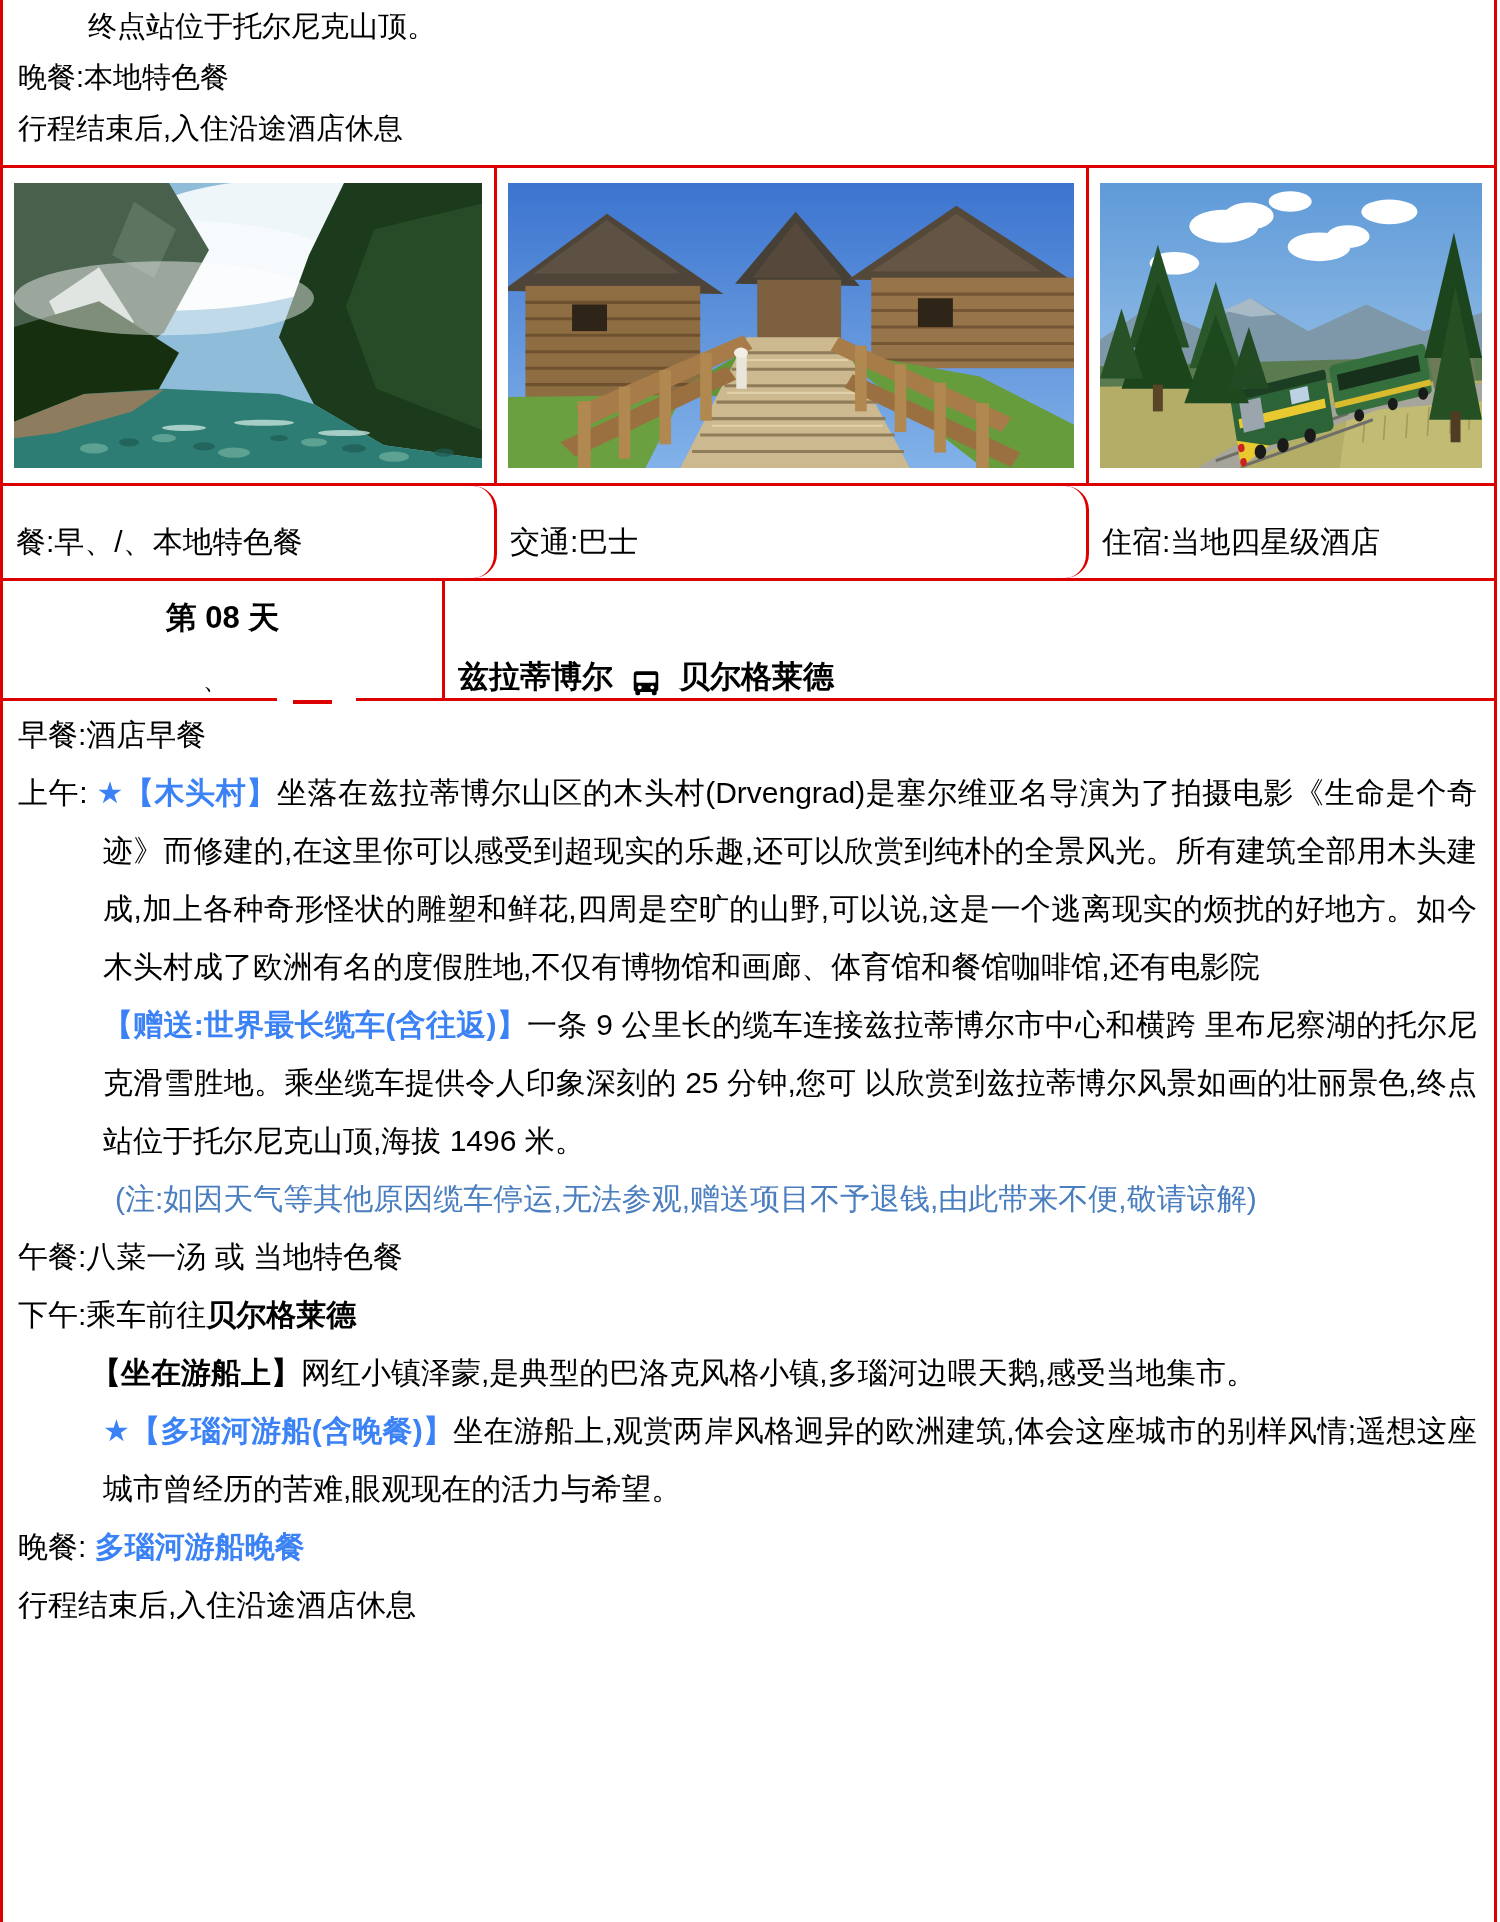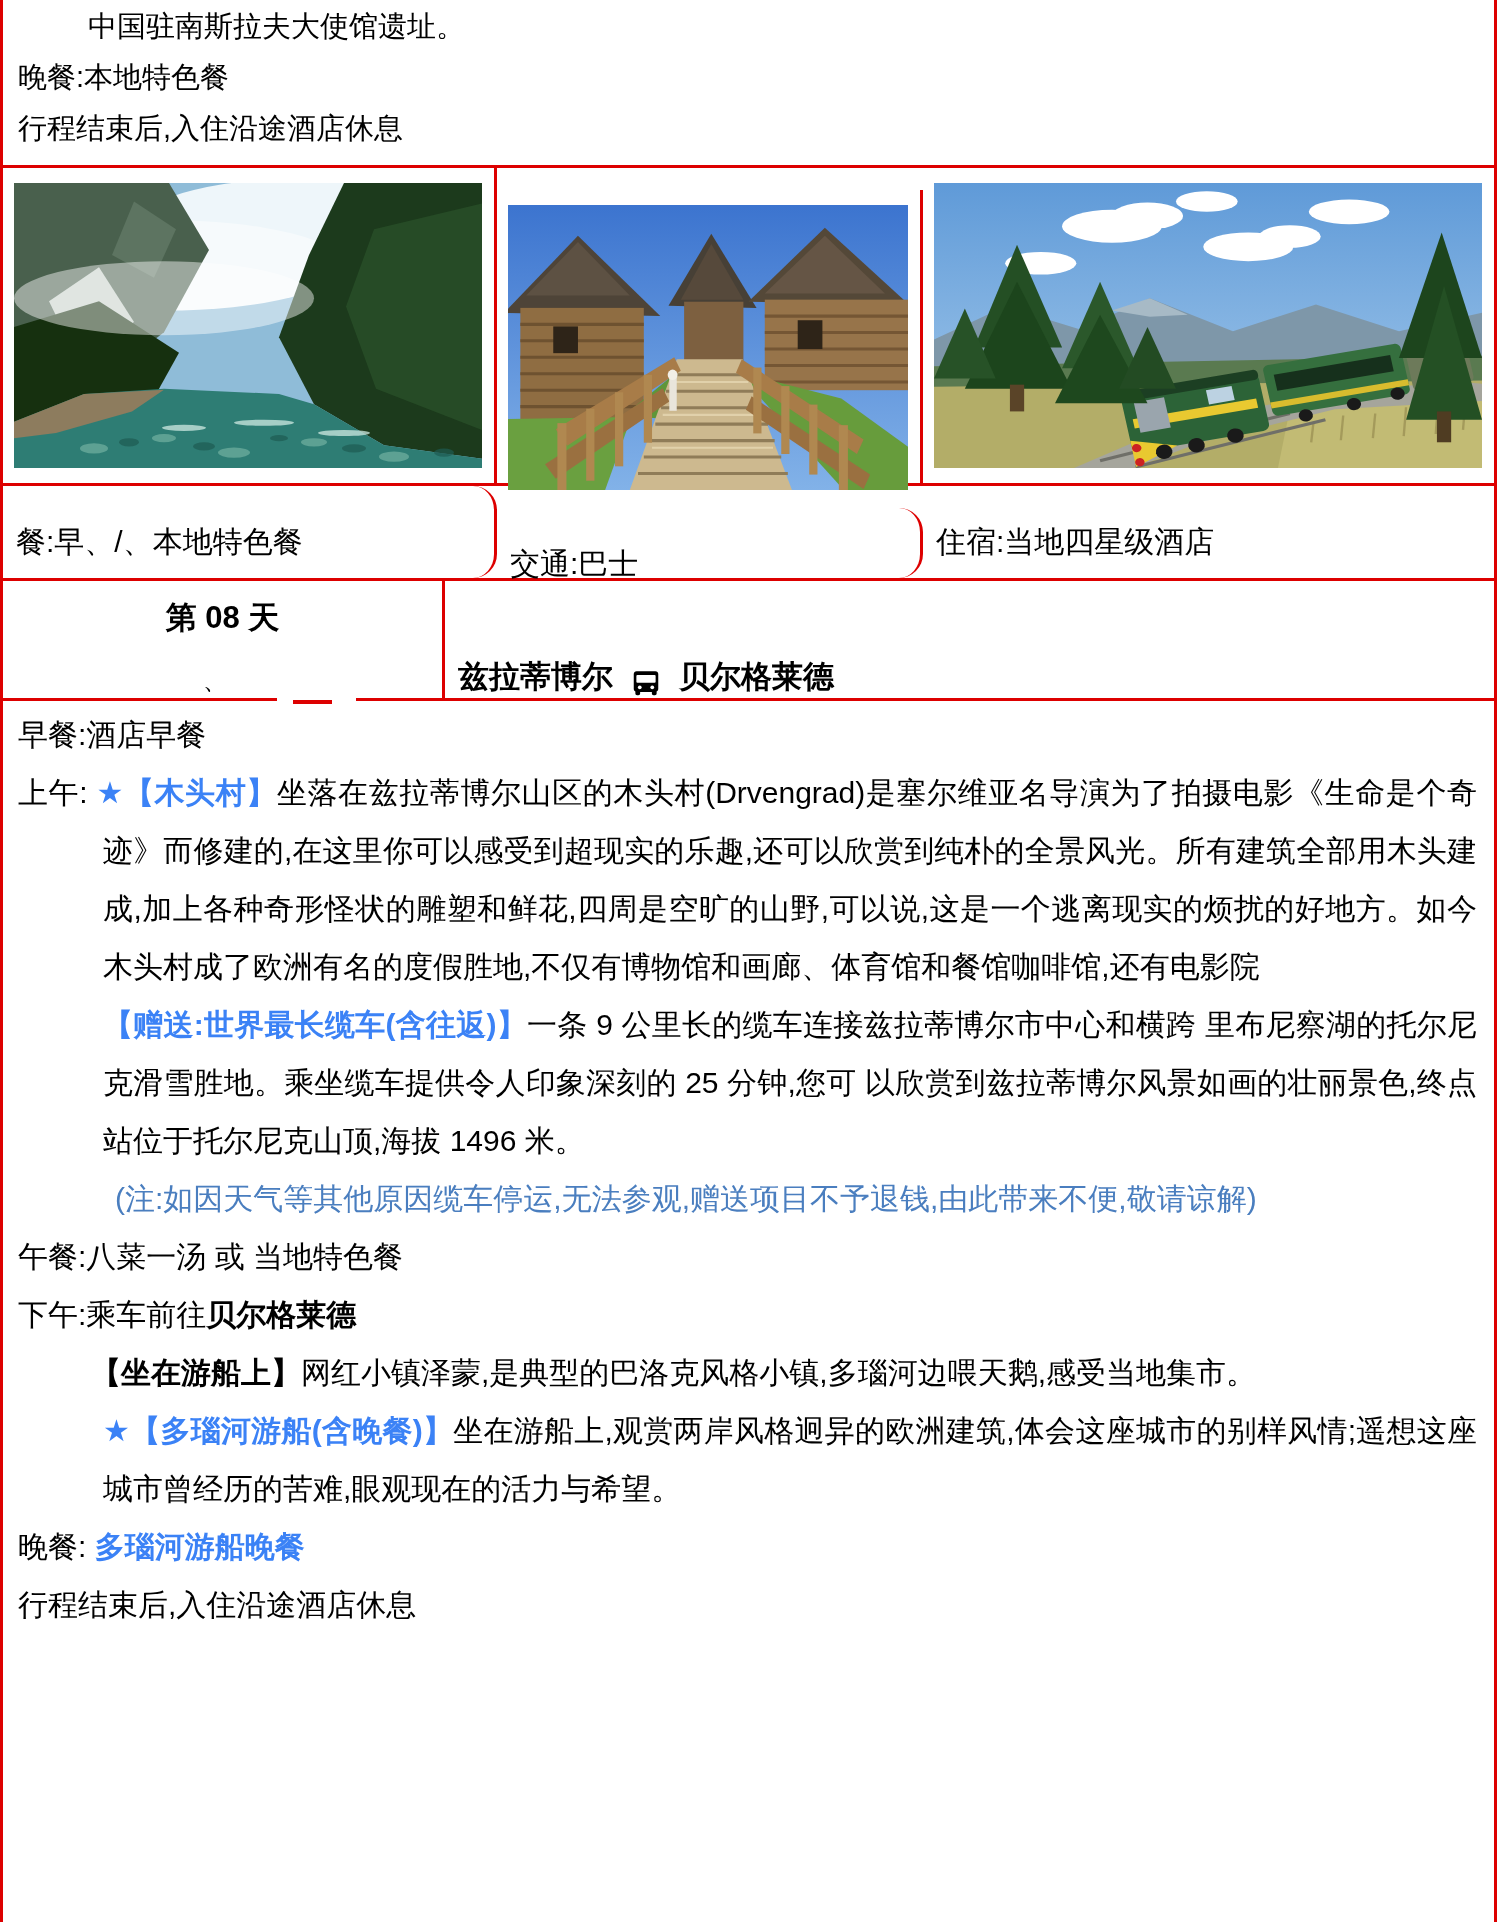--- a/index.html
+++ b/index.html
@@ -13,21 +13,21 @@
   
   .row-top{height:168px;padding-top:1px;font-size:29px;line-height:51px;}
   .tline{padding-left:15px;white-space:nowrap;}
   .tline.l1{padding-left:85px;}
 
   
   .row-photos{height:318px;display:flex;}
   .row-info{height:95px;display:flex;font-size:30px;}
   .cell{box-sizing:border-box;}
   .c1{width:494px;border-right:3px solid #dd0000;}
-  .c2{width:426px;border-right:3px solid #dd0000;margin-top:22px;}
+  .c2{width:592px;border-right:3px solid #dd0000;}
   .c3{flex:1;}
   .photo-wrap{padding:15px 12px 0 11px;}
   .photo-wrap svg{display:block;width:100%;height:285px;}
   .info-cell{padding:36px 0 0 13px;white-space:nowrap;border-radius:24px;}
 
   
   .row-day{height:120px;display:flex;font-weight:bold;}
   .day-left{width:442px;border-right:3px solid #dd0000;position:relative;
             text-align:center;font-size:31px;}
   .day-num{margin-top:16px;}
@@ -48,21 +48,21 @@
   
   .patch-white{position:absolute;left:274px;top:694px;width:79px;height:7px;background:#fff;}
   .patch-red{position:absolute;left:290px;top:700px;width:39px;height:4px;background:#dd0000;}
 </style>
 </head>
 <body>
 
 <div class="doc">
 
   <div class="row row-top bline">
-    <div class="tline l1">中国驻南斯拉夫大使馆遗址。</div>
+    <div class="tline l1">终点站位于托尔尼克山顶。</div>
     <div class="tline">晚餐:本地特色餐</div>
     <div class="tline">行程结束后,入住沿途酒店休息</div>
   </div>
 
   <div class="row row-photos bline">
     <div class="cell c1 photo-wrap">
       <svg viewBox="0 0 468 277" preserveAspectRatio="none">
         <rect width="468" height="277" fill="#8fbcd8"></rect>
         <ellipse cx="300" cy="35" rx="170" ry="40" fill="#eef6fa"></ellipse>
         <ellipse cx="150" cy="80" rx="180" ry="44" fill="#f6fafc"></ellipse>

